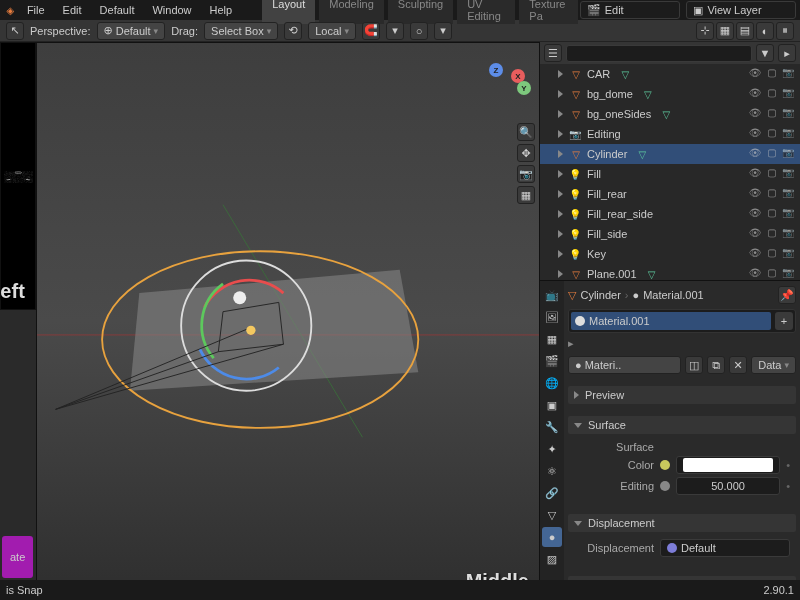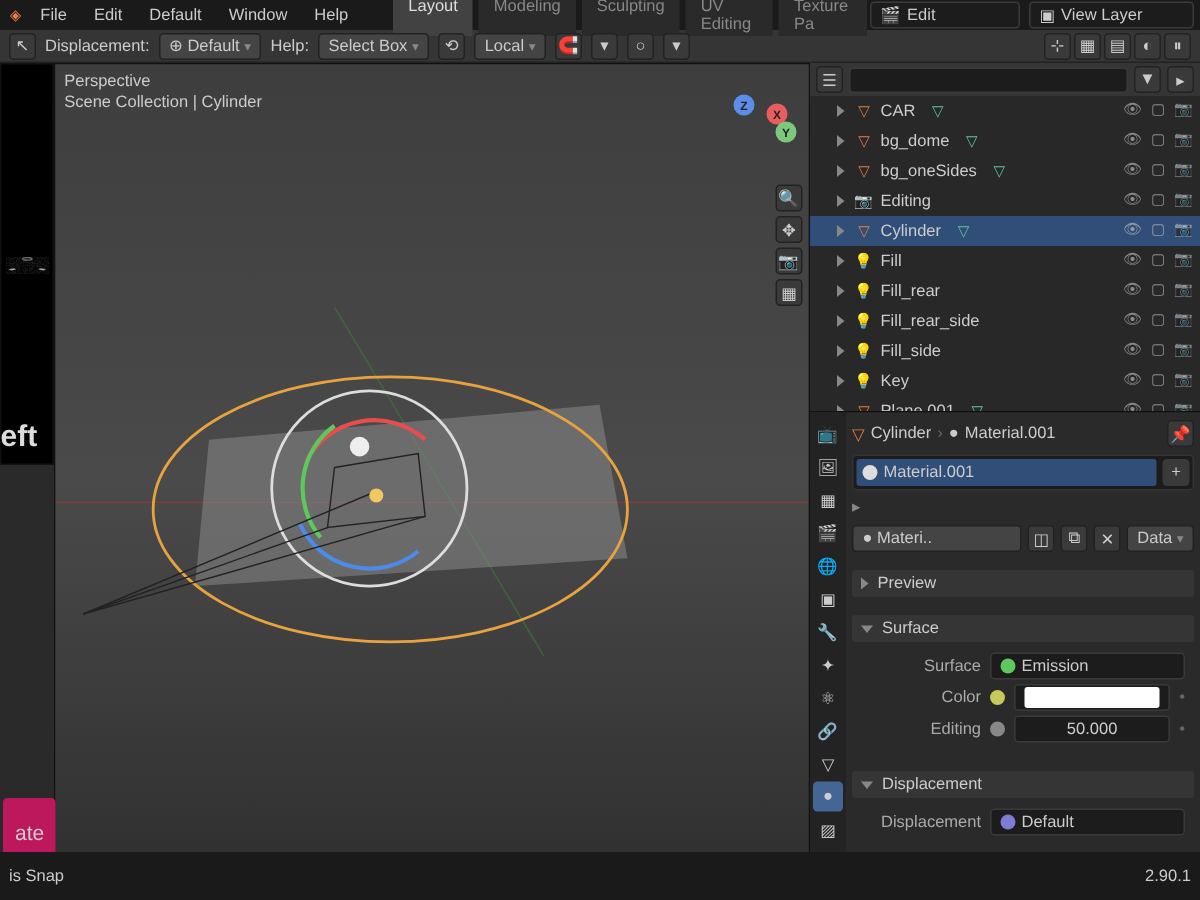--- a/index.html
+++ b/index.html
@@ -42,22 +42,22 @@
 .prop-content { flex: 1; padding: 4px; overflow: hidden; }
 .prop-header { display: flex; align-items: center; gap: 4px; height: 20px; margin-bottom: 4px; }
 .panel { margin-bottom: 2px; }
 .panel-header { background: #353535; padding: 3px 6px; display: flex; align-items: center; gap: 4px; cursor: pointer; border-radius: 2px; margin-top: 12px; }
 .panel-body { padding: 4px 6px; }
 .prop-row { display: flex; align-items: center; gap: 6px; margin: 3px 0; }
 .prop-label { width: 80px; text-align: right; color: #aaa; }
 .prop-value { flex: 1; background: #1c1c1c; border: 1px solid #3a3a3a; border-radius: 3px; padding: 2px 6px; height: 18px; display: flex; align-items: center; }
 .color-swatch { width: 100%; height: 14px; background: #fff; border-radius: 2px; }
 .color-dot { width: 10px; height: 10px; border-radius: 50%; display: inline-block; }
-.statusbar { position: absolute; bottom: 0; left: 0; right: 0; height: 32px; background: #1a1a1a; display: flex; align-items: center; padding: 0 6px; justify-content: space-between; color: #888; }
-.hint-box { position: absolute; bottom: 22px; left: 2px; background: #be185d; padding: 15px 8px; border-radius: 3px; color: #ccc; font-size: 14px; }
+.statusbar { position: absolute; bottom: 0; left: 0; right: 0; height: 20px; background: #1a1a1a; display: flex; align-items: center; padding: 0 6px; justify-content: space-between; color: #888; }
+.hint-box { position: absolute; bottom: 22px; left: 2px; background: #a21caf; padding: 15px 8px; border-radius: 3px; color: #ccc; font-size: 11px; }
 .car-render { position: absolute; inset: 0; display: flex; align-items: center; justify-content: center; }
 .car-svg { width: 90%; height: 80%; }
 .gizmo-nav { position: absolute; top: 20px; right: 10px; width: 50px; height: 50px; }
 .gizmo-ball { width: 14px; height: 14px; border-radius: 50%; position: absolute; font-size: 8px; display: flex; align-items: center; justify-content: center; font-weight: bold; color: #222; }
 .side-tools { position: absolute; right: 4px; top: 80px; display: flex; flex-direction: column; gap: 3px; }
 .search-input { background: #1c1c1c; border: 1px solid #3a3a3a; border-radius: 3px; padding: 1px 6px; height: 17px; flex: 1; color: #ccc; outline: none; }
 .indent1 { padding-left: 18px; }
 .slot-list { background: #1c1c1c; border: 1px solid #333; border-radius: 3px; min-height: 24px; padding: 2px; margin-bottom: 4px; display: flex; }
 .slot-entry { flex: 1; display: flex; align-items: center; gap: 4px; padding: 2px 4px; background: #314e78; border-radius: 2px; }
 .plus-btn { width: 18px; height: 18px; background: #3a3a3a; border-radius: 3px; display: flex; align-items: center; justify-content: center; margin-left: 4px; cursor: pointer; }
@@ -88,27 +88,27 @@
     </div>
     <div class="field" style="width:110px">
       <span>▣</span>
       <span>View Layer</span>
     </div>
   </div>
 </div>
 
 <div class="secondbar">
   <span class="icon-btn">↖</span>
-  <span>Displacement:</span>
+  <span>Perspective:</span>
   <div class="btn">
     <span>⊕</span>
     <span>Default</span>
     <span class="chev">▾</span>
   </div>
-  <span>Help:</span>
+  <span>Drag:</span>
   <div class="btn">
     <span>Select Box</span>
     <span class="chev">▾</span>
   </div>
   <span class="icon-btn">⟲</span>
   <div class="btn">
     <span>Local</span>
     <span class="chev">▾</span>
   </div>
   <span class="icon-btn">🧲</span>
@@ -187,24 +187,20 @@
           <path d="M 180 110 A 55 55 0 0 1 265 95" fill="none" stroke="#e84d4d" stroke-width="3"></path>
           <path d="M 260 175 A 55 55 0 0 1 175 155" fill="none" stroke="#4d8be8" stroke-width="3"></path>
           <path d="M 190 165 A 55 55 0 0 1 200 85" fill="none" stroke="#5dc85d" stroke-width="3"></path>
           <polygon points="200,115 260,105 265,150 195,158" fill="none" stroke="#222" stroke-width="1"></polygon>
           <line x1="20" y1="220" x2="230" y2="132" stroke="#222" stroke-width="1"></line>
           <line x1="20" y1="220" x2="195" y2="158" stroke="#222" stroke-width="1"></line>
           <line x1="20" y1="220" x2="265" y2="150" stroke="#222" stroke-width="1"></line>
           <circle cx="218" cy="100" r="7" fill="#eee"></circle>
           <circle cx="230" cy="135" r="5" fill="#f4c860"></circle>
         </svg>
-        <div class="vp-info">
-          <div>Perspective</div>
-          <div>Scene Collection | Cylinder</div>
-        </div>
         <div class="gizmo-nav">
           <div class="gizmo-ball" style="background:#e85d5d;top:6px;right:4px">X</div>
           <div class="gizmo-ball" style="background:#7dc87d;top:18px;right:-2px">Y</div>
           <div class="gizmo-ball" style="background:#5d8de8;top:0;left:10px">Z</div>
         </div>
         <div class="side-tools">
           <span class="icon-btn">🔍</span>
           <span class="icon-btn">✥</span>
           <span class="icon-btn">📷</span>
           <span class="icon-btn">▦</span>
@@ -411,24 +407,20 @@
         </div>
 
         <div class="panel">
           <div class="panel-header">
             <span class="tri"></span>
             <span>Surface</span>
           </div>
           <div class="panel-body">
             <div class="prop-row">
               <span class="prop-label">Surface</span>
-              <div class="prop-value">
-                <span class="color-dot" style="background:#5dc85d;margin-right:4px"></span>
-                <span>Emission</span>
-              </div>
             </div>
             <div class="prop-row">
               <span class="prop-label">Color</span>
               <span class="color-dot" style="background:#c8c85d"></span>
               <div class="prop-value">
                   <div class="color-swatch"></div>
                 </div>
               <span style="color:#666">•</span>
             </div>
             <div class="prop-row">

